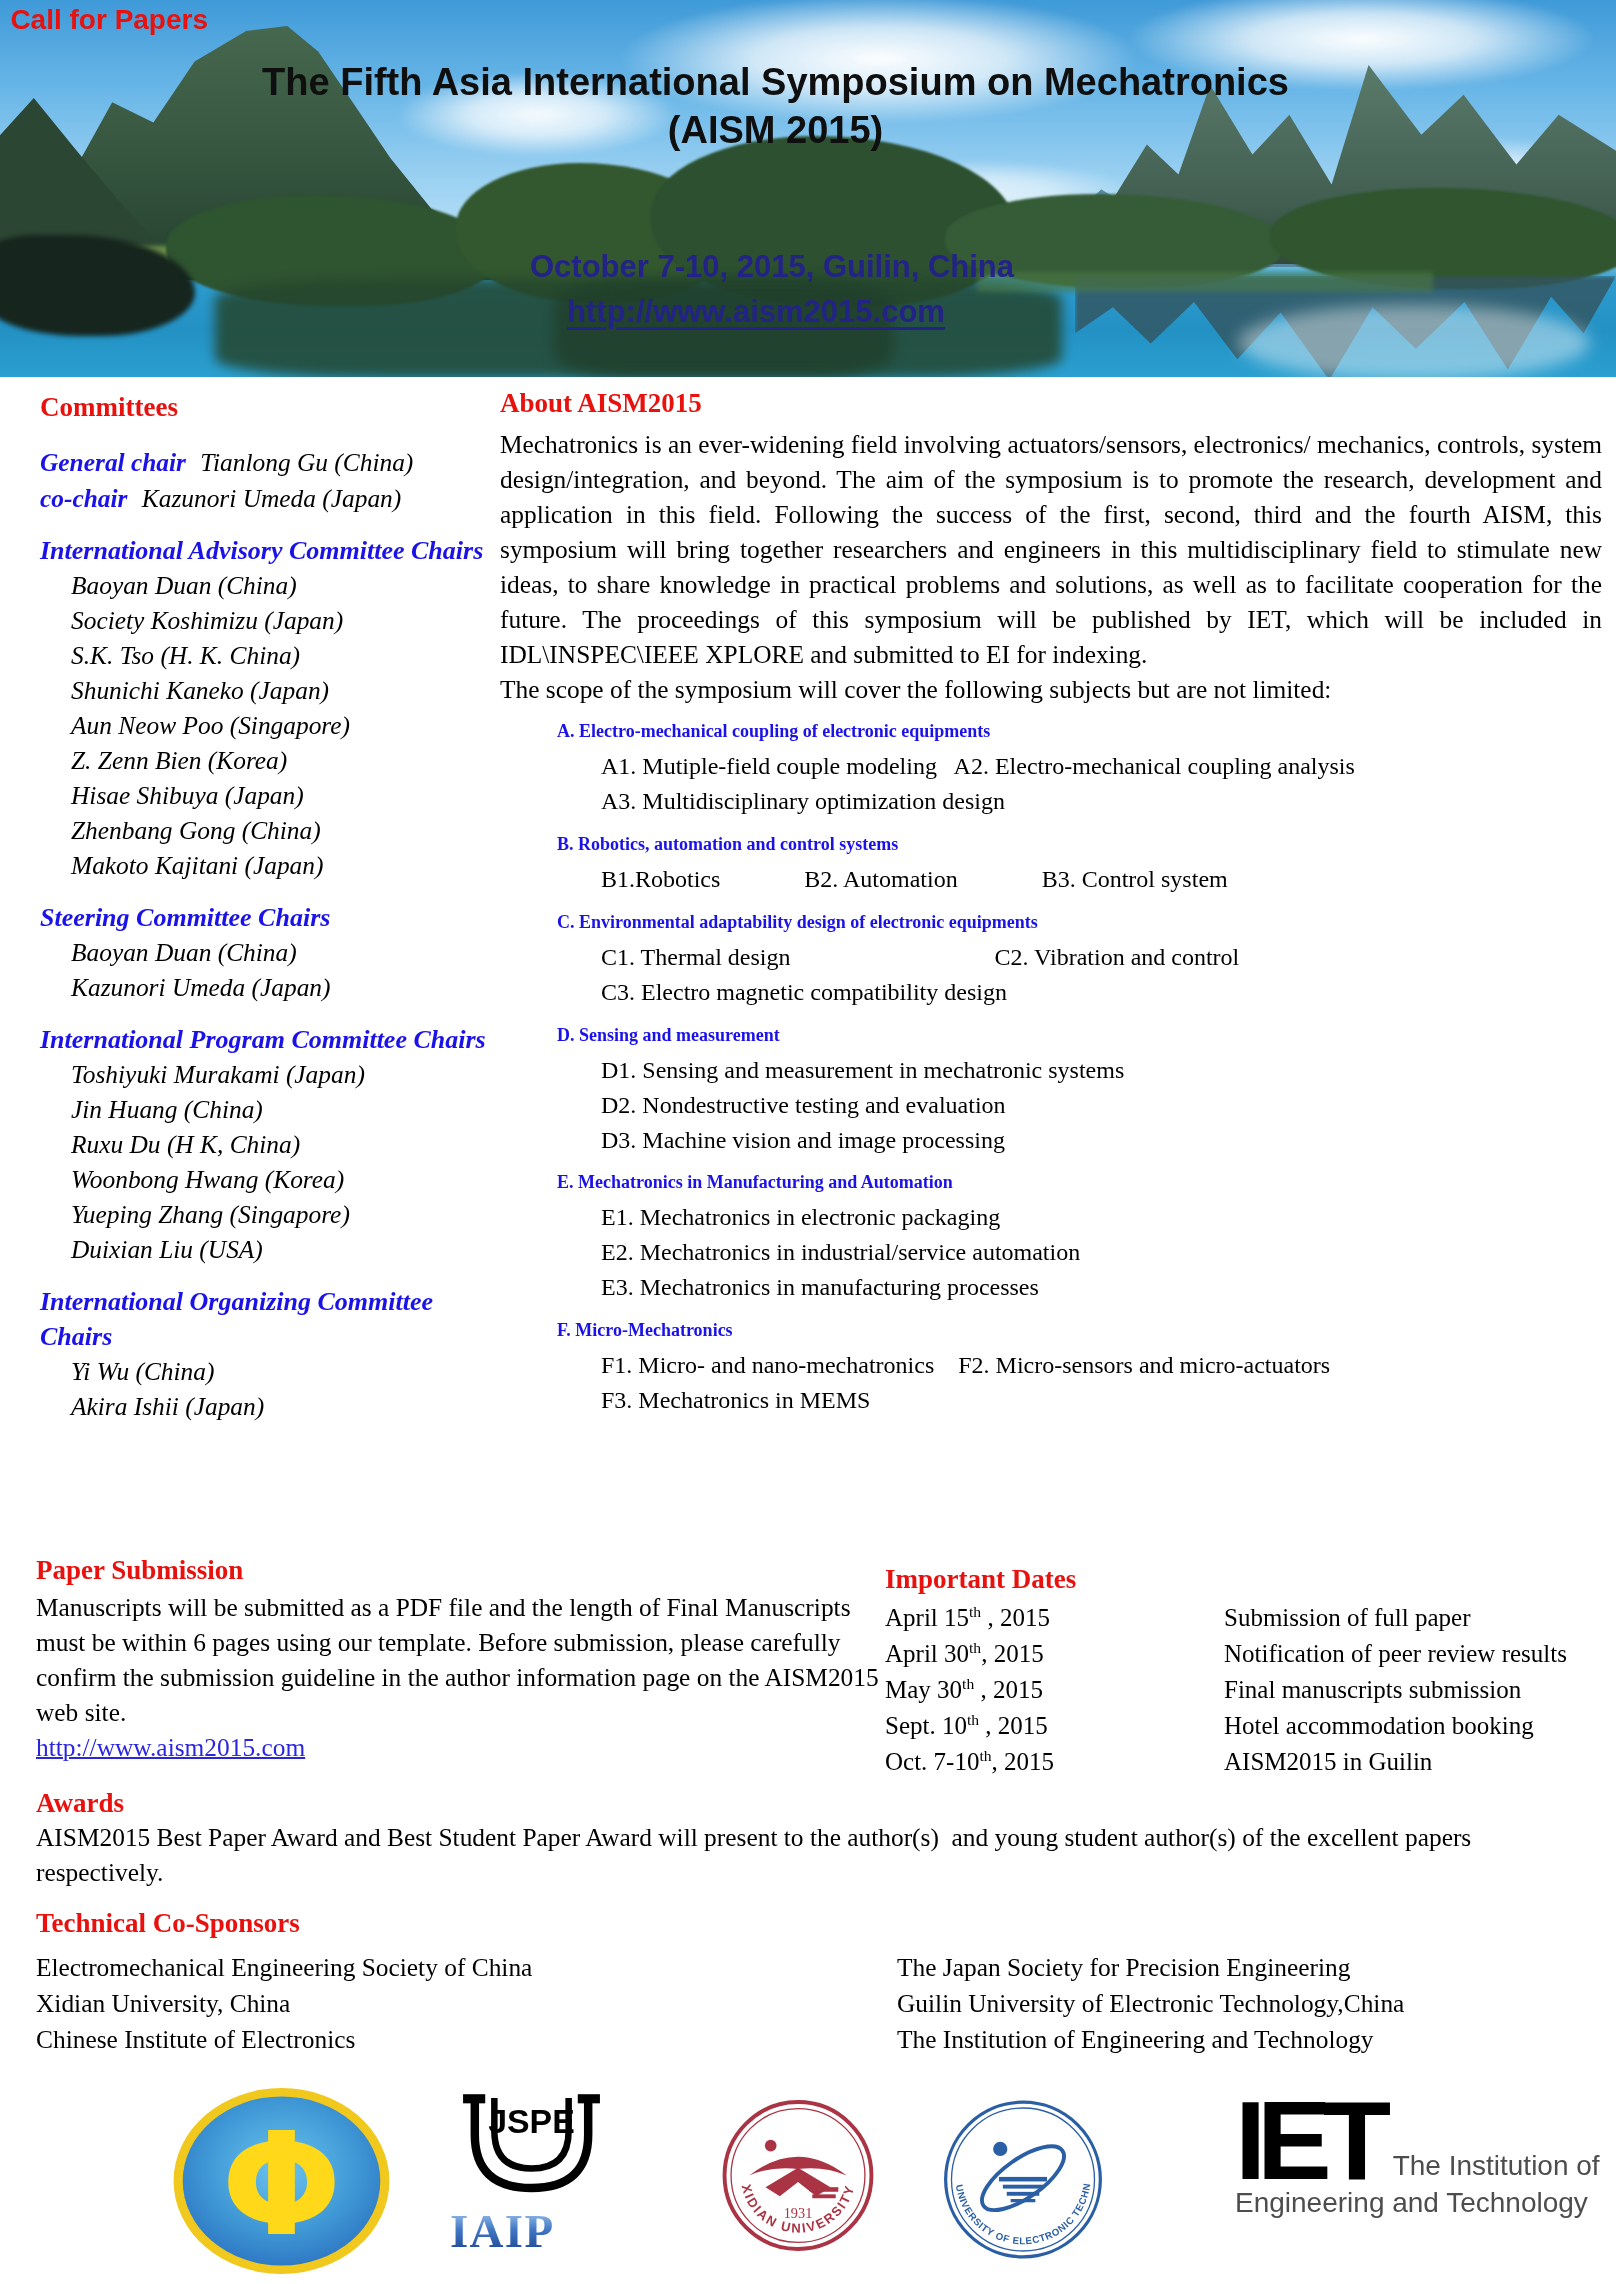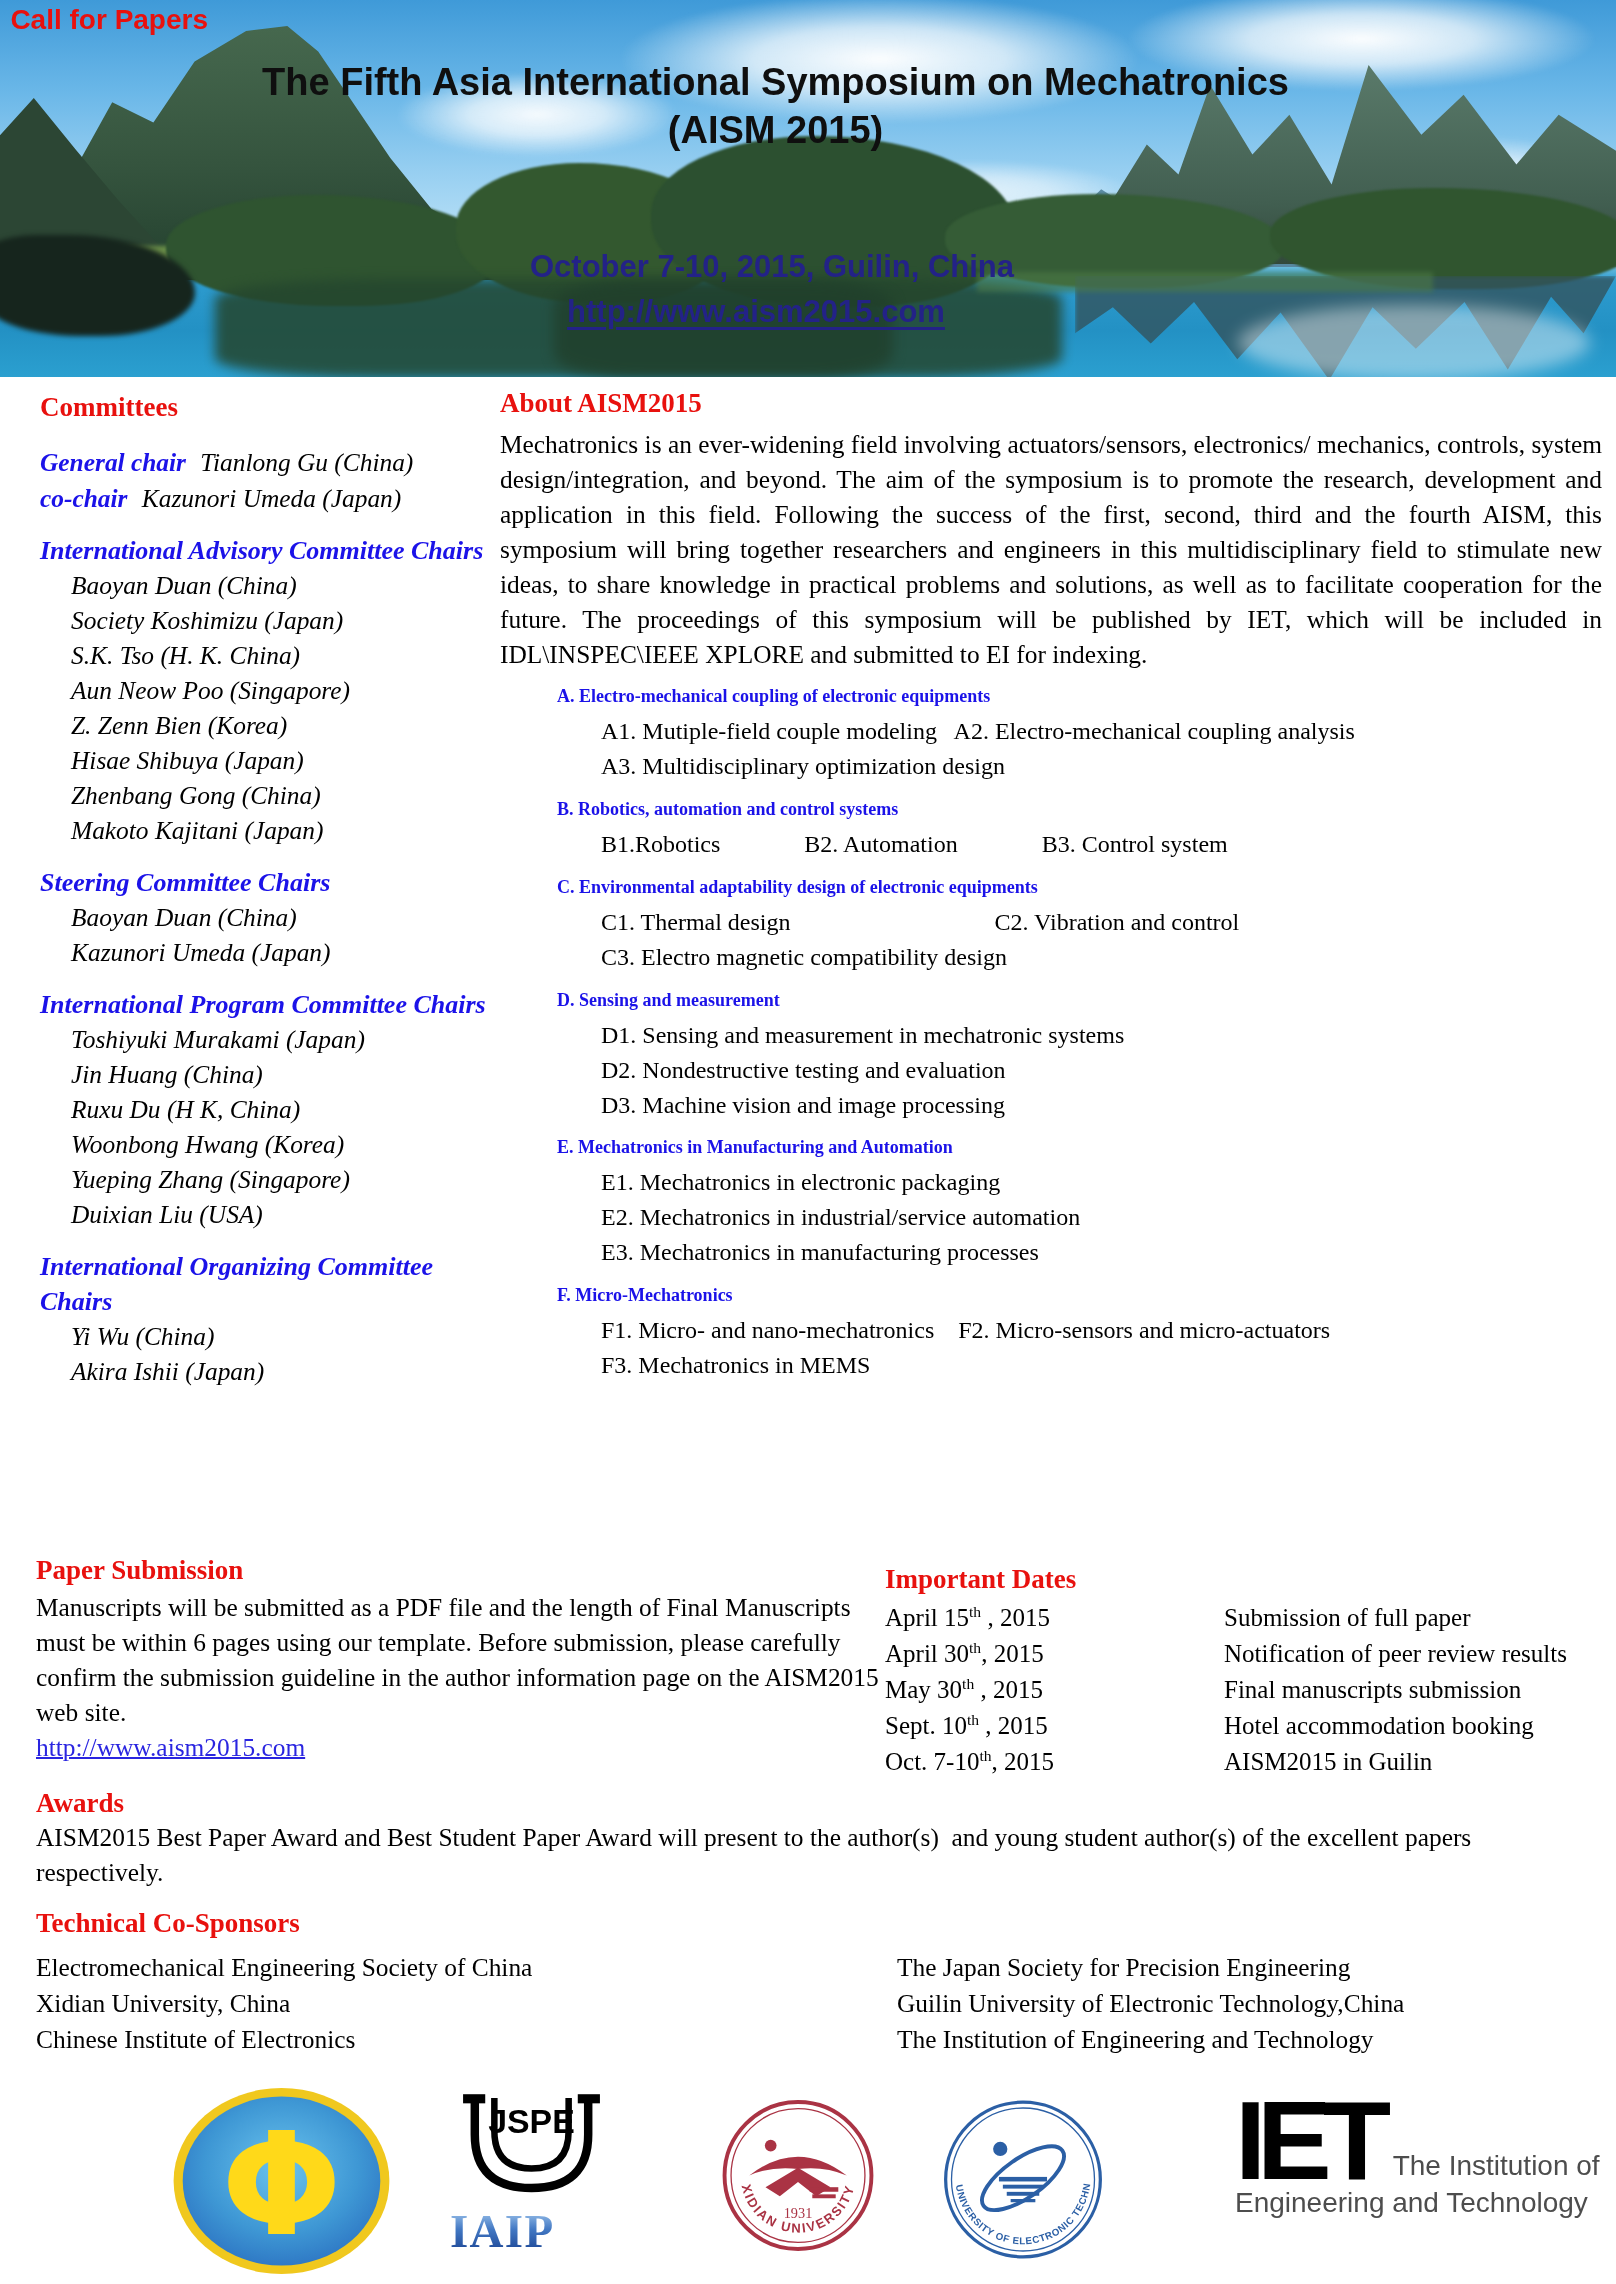--- a/index.html
+++ b/index.html
@@ -175,20 +175,21 @@
         <span class="chair-label">co-chair</span><span class="chair-name">Kazunori Umeda (Japan)</span>
       </div>
     </div>
     <div>
         <div class="cgroup">
           <div class="blue-head">International Advisory Committee Chairs</div>
           <div class="members">
             <div class="member">Baoyan Duan (China)</div>
             <div class="member">Society Koshimizu (Japan)</div>
             <div class="member">S.K. Tso (H. K. China)</div>
+            <div class="member">Shunichi Kaneko (Japan)</div>
             <div class="member">Aun Neow Poo (Singapore)</div>
             <div class="member">Z. Zenn Bien (Korea)</div>
             <div class="member">Hisae Shibuya (Japan)</div>
             <div class="member">Zhenbang Gong (China)</div>
             <div class="member">Makoto Kajitani (Japan)</div>
           </div>
         </div>
         <div class="cgroup">
           <div class="blue-head">Steering Committee Chairs</div>
           <div class="members">
@@ -213,20 +214,21 @@
             <div class="member">Yi Wu (China)</div>
             <div class="member">Akira Ishii (Japan)</div>
           </div>
         </div>
       </div>
   </div>
 
   <div class="about">
     <div class="red-head">About AISM2015</div>
     <div class="about-par">Mechatronics is an ever-widening field involving actuators/sensors, electronics/ mechanics, controls, system design/integration, and beyond. The aim of the symposium is to promote the research, development and application in this field. Following the success of the first, second, third and the fourth AISM, this symposium will bring together researchers and engineers in this multidisciplinary field to stimulate new ideas, to share knowledge in practical problems and solutions, as well as to facilitate cooperation for the future. The proceedings of this symposium will be published by IET, which will be included in IDL\INSPEC\IEEE XPLORE and submitted to EI for indexing.</div>
+    <div class="scope-line">The scope of the symposium will cover the following subjects but are not limited:</div>
     <div>
         <div class="topic">
           <div class="topic-head">A. Electro-mechanical coupling of electronic equipments</div>
           <div class="topic-line">A1. Mutiple-field couple modeling  A2. Electro-mechanical coupling analysis</div>
           <div class="topic-line">A3. Multidisciplinary optimization design</div>
         </div>
         <div class="topic">
           <div class="topic-head">B. Robotics, automation and control systems</div>
           <div class="topic-line">B1.Robotics    B2. Automation    B3. Control system</div>
         </div>

